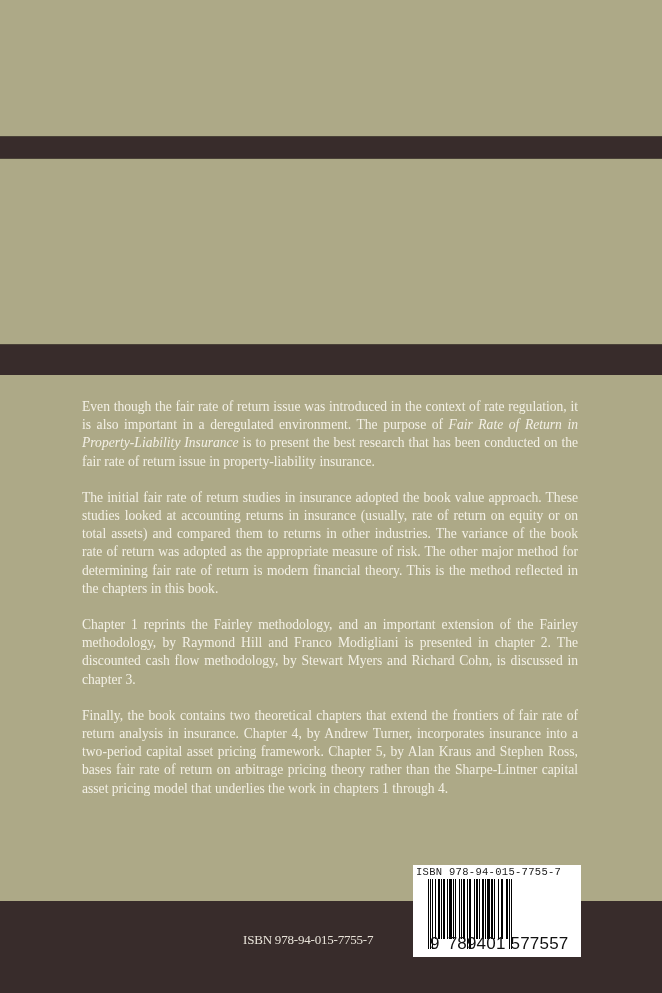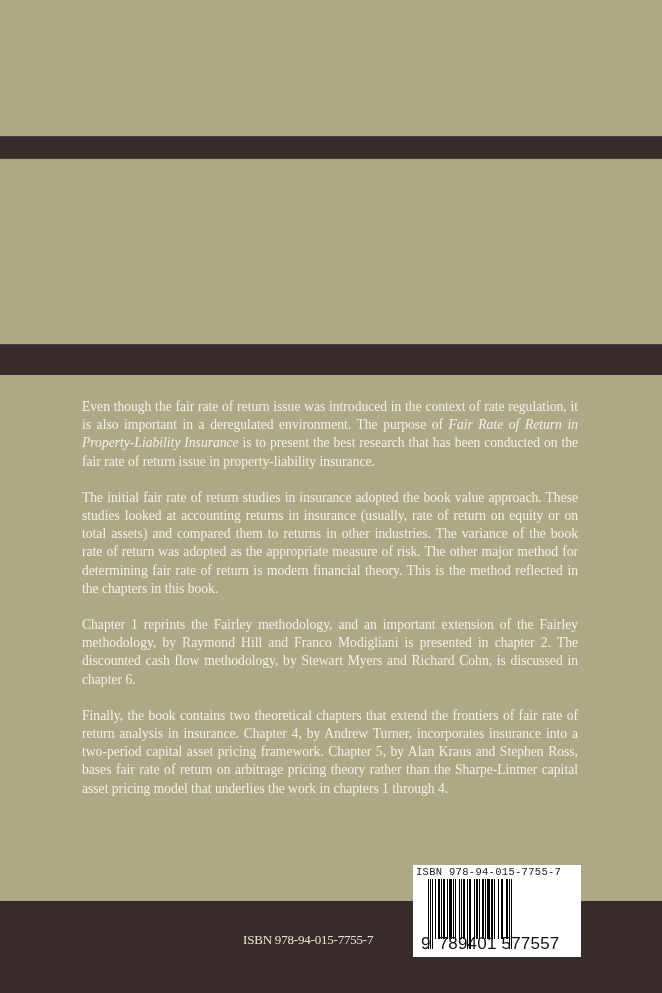--- a/index.html
+++ b/index.html
@@ -36,36 +36,36 @@
     font-family: "Liberation Mono", "DejaVu Sans Mono", monospace;
     color: #222; letter-spacing: 0.3px; white-space: nowrap;
   }
   .barcode-bars {
     position: absolute; left: 15px; top: 14px; width: 140px; height: 64px;
     display: flex; align-items: flex-start;
   }
   .barcode-bars span { display: block; background: #000; height: 60px; }
   .barcode-bars span.guard { height: 70px; }
   .barcode-digits {
-    position: absolute; left: 8px; top: 69px; font-size: 17px;
+    position: absolute; left: 17px; top: 69px; font-size: 17px;
     font-family: "Liberation Sans", "DejaVu Sans", sans-serif;
     color: #111; white-space: nowrap; letter-spacing: 0.2px;
   }
   .barcode-digits .lead { margin-right: 8px; }
 </style>
 </head>
 <body>
 
 <div class="band band-1"></div>
 <div class="band band-2"></div>
 
 <div class="blurb">
   <p><span>Even though the fair rate of return issue was introduced in the context of rate regulation, it is also important in a deregulated environment. The purpose of </span><em>Fair Rate of Return in Property-Liability Insurance</em><span> is to present the best research that has been conducted on the fair rate of return issue in property-liability insurance.</span></p>
   <p>The initial fair rate of return studies in insurance adopted the book value approach. These studies looked at accounting returns in insurance (usually, rate of return on equity or on total assets) and compared them to returns in other industries. The variance of the book rate of return was adopted as the appropriate measure of risk. The other major method for determining fair rate of return is modern financial theory. This is the method reflected in the chapters in this book.</p>
-  <p>Chapter 1 reprints the Fairley methodology, and an important extension of the Fairley methodology, by Raymond Hill and Franco Modigliani is presented in chapter 2. The discounted cash flow methodology, by Stewart Myers and Richard Cohn, is discussed in chapter 6.</p>
+  <p>Chapter 1 reprints the Fairley methodology, and an important extension of the Fairley methodology, by Raymond Hill and Franco Modigliani is presented in chapter 2. The discounted cash flow methodology, by Stewart Myers and Richard Cohn, is discussed in chapter 3.</p>
   <p>Finally, the book contains two theoretical chapters that extend the frontiers of fair rate of return analysis in insurance. Chapter 4, by Andrew Turner, incorporates insurance into a two-period capital asset pricing framework. Chapter 5, by Alan Kraus and Stephen Ross, bases fair rate of return on arbitrage pricing theory rather than the Sharpe-Lintner capital asset pricing model that underlies the work in chapters 1 through 4.</p>
 </div>
 
 <div class="footer"></div>
 <div class="isbn-text">ISBN 978-94-015-7755-7</div>
 
 <div class="barcode-box">
   <div class="barcode-isbn">ISBN 978-94-015-7755-7</div>
   <div class="barcode-bars" id="bars">
       <span class="guard" style="width: 0.95px;"></span>

